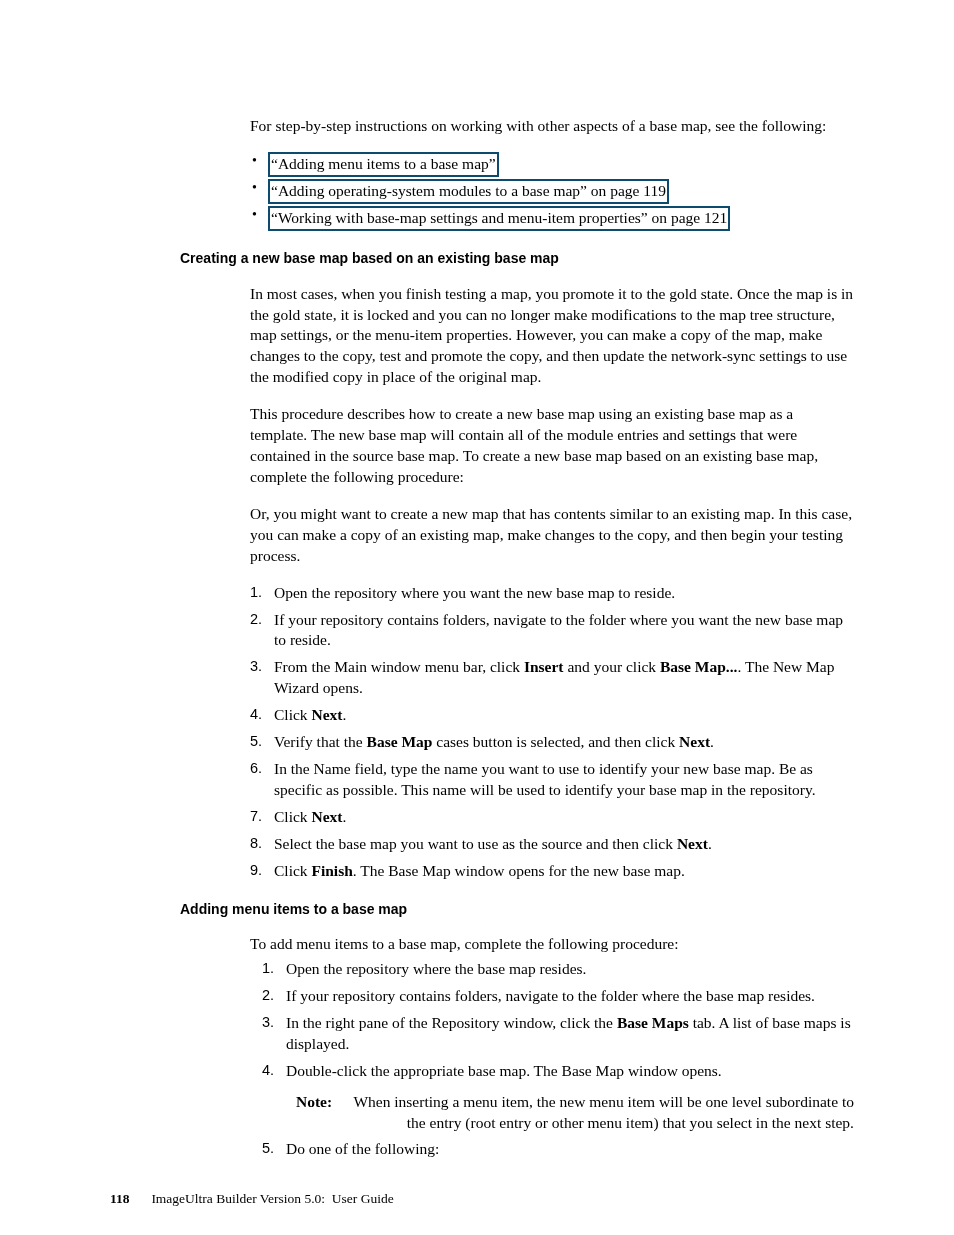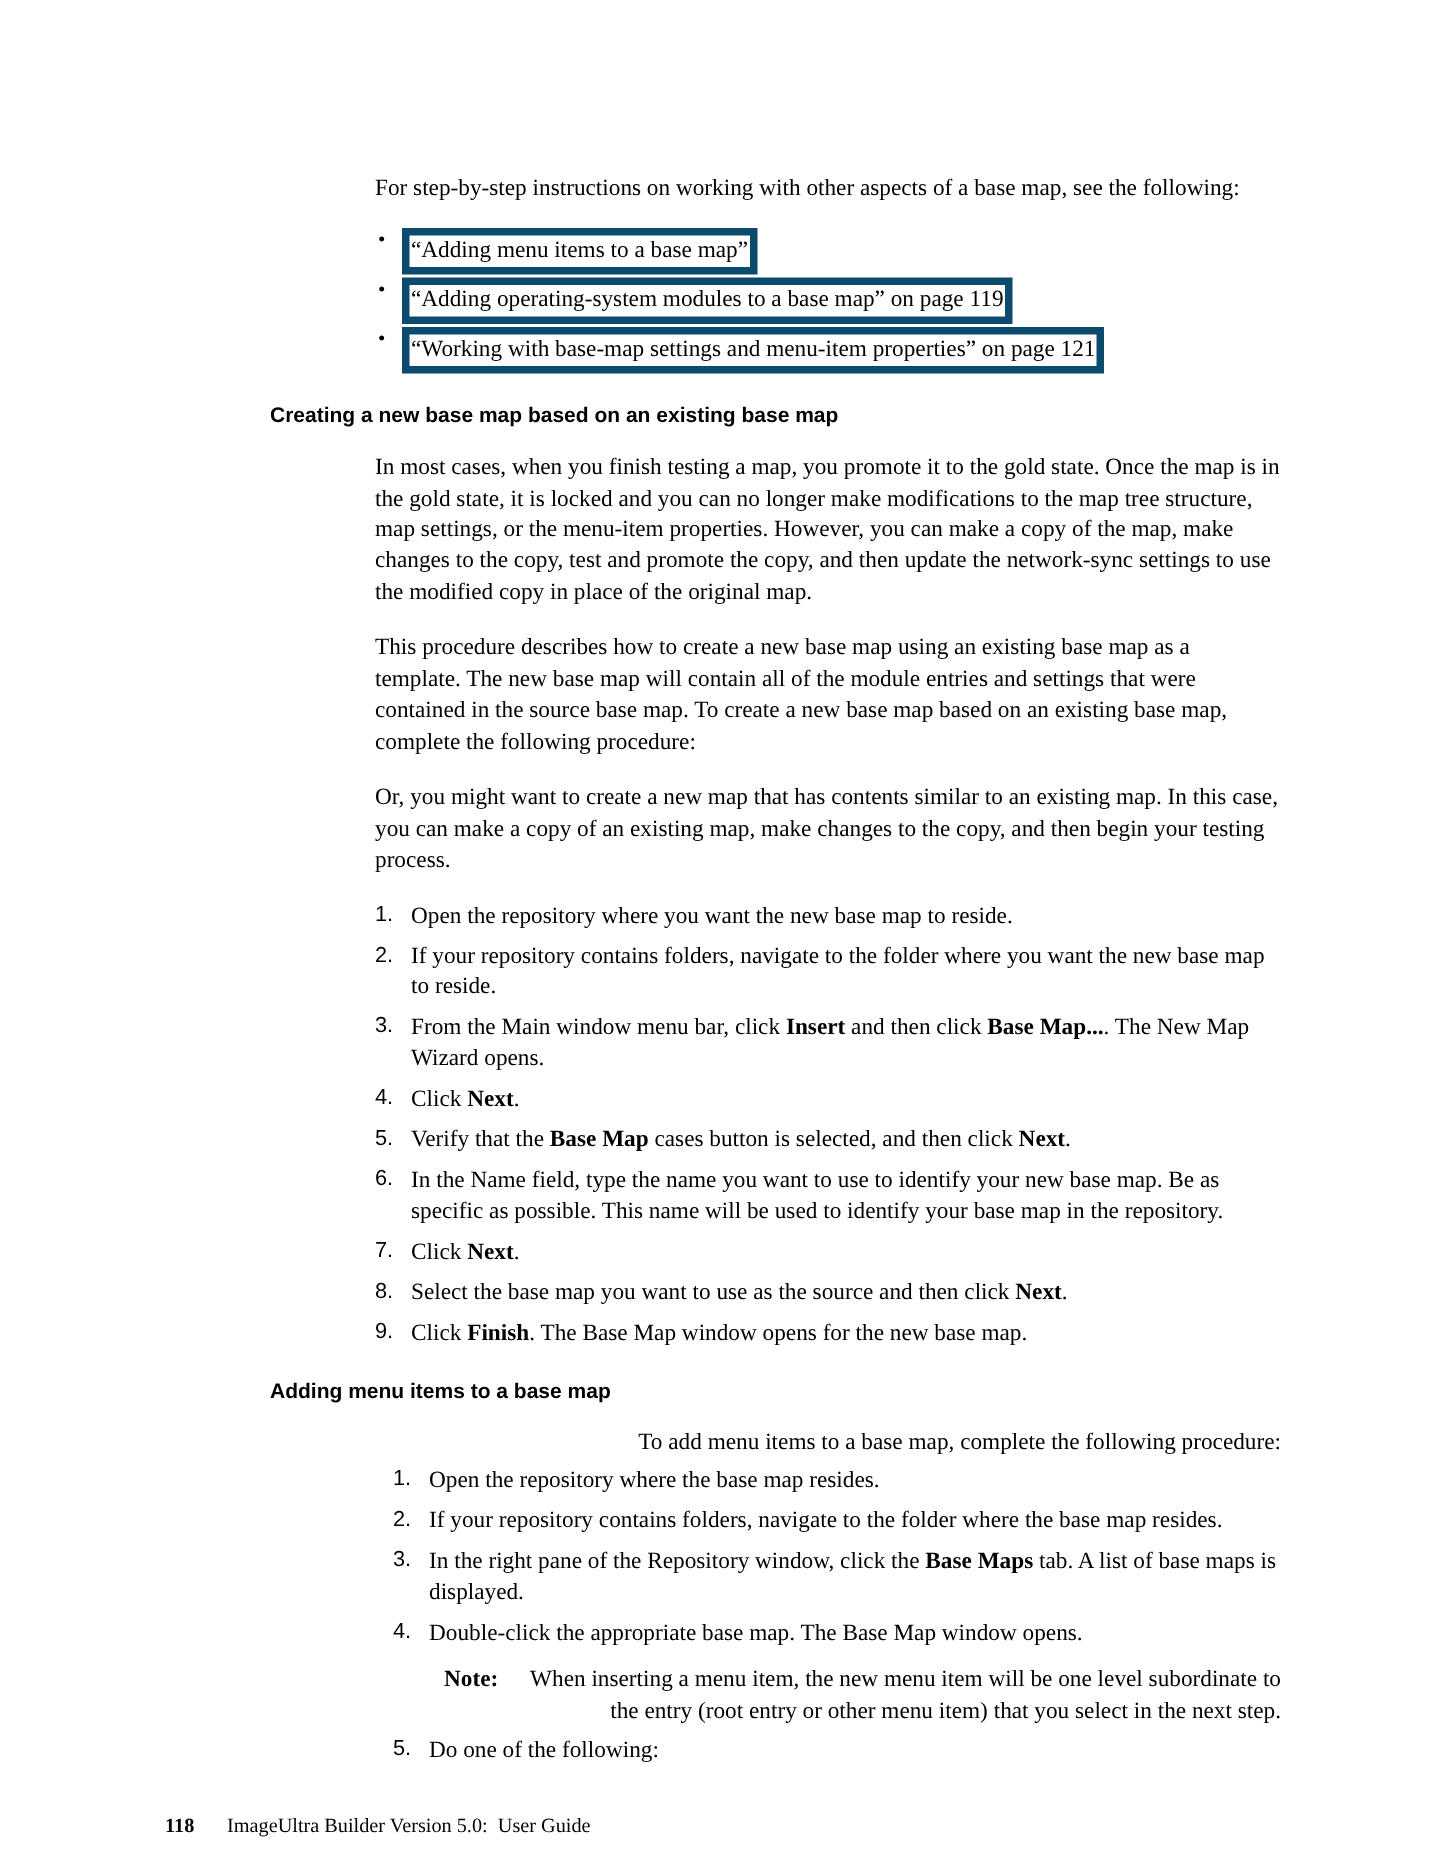--- a/index.html
+++ b/index.html
@@ -17,21 +17,21 @@
   }
   .body-text, .ol, .ul {
     margin-left: 140px;
   }
   .body-text {
     margin-bottom: 16px;
   }
   .ul { list-style: none; padding: 0; margin-top: 0; margin-bottom: 18px; }
   .ul li { position: relative; padding-left: 18px; margin-bottom: 2px; }
   .ul li::before { content: "•"; position: absolute; left: 2px; font-size: 14px; }
-  .ul li a { color: #000; text-decoration: none; border: 5px solid #0c4a6e; padding: 0 1px; display: inline-block; }
+  .ul li a { color: #000; text-decoration: none; border: 2px solid #0c4a6e; padding: 0 1px; display: inline-block; }
   h2.section {
     font-family: Arial, Helvetica, sans-serif;
     font-weight: bold;
     font-size: 14px;
     margin: 18px 0 6px 70px;
   }
   .ol { list-style: none; padding: 0; margin-top: 4px; margin-bottom: 18px; counter-reset: item; }
   .ol > li { position: relative; padding-left: 24px; margin-bottom: 6px; }
   .ol > li .num { position: absolute; left: 0; font-family: Arial, Helvetica, sans-serif; font-size: 14.5px; }
   .note-block { margin-top: 10px; padding-left: 10px; }
@@ -61,32 +61,32 @@
 
   <h2 class="section">Creating a new base map based on an existing base map</h2>
 
   <p class="body-text">In most cases, when you finish testing a map, you promote it to the gold state. Once the map is in the gold state, it is locked and you can no longer make modifications to the map tree structure, map settings, or the menu-item properties. However, you can make a copy of the map, make changes to the copy, test and promote the copy, and then update the network-sync settings to use the modified copy in place of the original map.</p>
   <p class="body-text">This procedure describes how to create a new base map using an existing base map as a template. The new base map will contain all of the module entries and settings that were contained in the source base map. To create a new base map based on an existing base map, complete the following procedure:</p>
   <p class="body-text">Or, you might want to create a new map that has contents similar to an existing map. In this case, you can make a copy of an existing map, make changes to the copy, and then begin your testing process.</p>
 
   <ol class="ol">
     <li><span class="num">1.</span><span>Open the repository where you want the new base map to reside.</span></li>
     <li><span class="num">2.</span><span>If your repository contains folders, navigate to the folder where you want the new base map to reside.</span></li>
-    <li><span class="num">3.</span><span>From the Main window menu bar, click </span><b>Insert</b><span> and then click </span><b>Base Map...</b><span>. The New Map Wizard opens.</span></li>
+    <li><span class="num">3.</span><span>From the Main window menu bar, click </span><b>Insert</b><span> and your click </span><b>Base Map...</b><span>. The New Map Wizard opens.</span></li>
     <li><span class="num">4.</span><span>Click </span><b>Next</b><span>.</span></li>
     <li><span class="num">5.</span><span>Verify that the </span><b>Base Map</b><span> cases button is selected, and then click </span><b>Next</b><span>.</span></li>
     <li><span class="num">6.</span><span>In the Name field, type the name you want to use to identify your new base map. Be as specific as possible. This name will be used to identify your base map in the repository.</span></li>
     <li><span class="num">7.</span><span>Click </span><b>Next</b><span>.</span></li>
     <li><span class="num">8.</span><span>Select the base map you want to use as the source and then click </span><b>Next</b><span>.</span></li>
     <li><span class="num">9.</span><span>Click </span><b>Finish</b><span>. The Base Map window opens for the new base map.</span></li>
   </ol>
 
   <h2 class="section">Adding menu items to a base map</h2>
 
-  <p class="body-text" style="margin-bottom:0;text-align:right;">To add menu items to a base map, complete the following procedure:</p>
+  <p class="body-text" style="margin-bottom:0;">To add menu items to a base map, complete the following procedure:</p>
 
   <ol class="ol" style="margin-left:152px;">
     <li><span class="num">1.</span><span>Open the repository where the base map resides.</span></li>
     <li><span class="num">2.</span><span>If your repository contains folders, navigate to the folder where the base map resides.</span></li>
     <li><span class="num">3.</span><span>In the right pane of the Repository window, click the </span><b>Base Maps</b><span> tab. A list of base maps is displayed.</span></li>
     <li><span class="num">4.</span><span>Double-click the appropriate base map. The Base Map window opens.</span>
       <div class="note-block">
         <span class="note-label">Note:</span>
         <span class="note-text">When inserting a menu item, the new menu item will be one level subordinate to the entry (root entry or other menu item) that you select in the next step.</span>
       </div>

